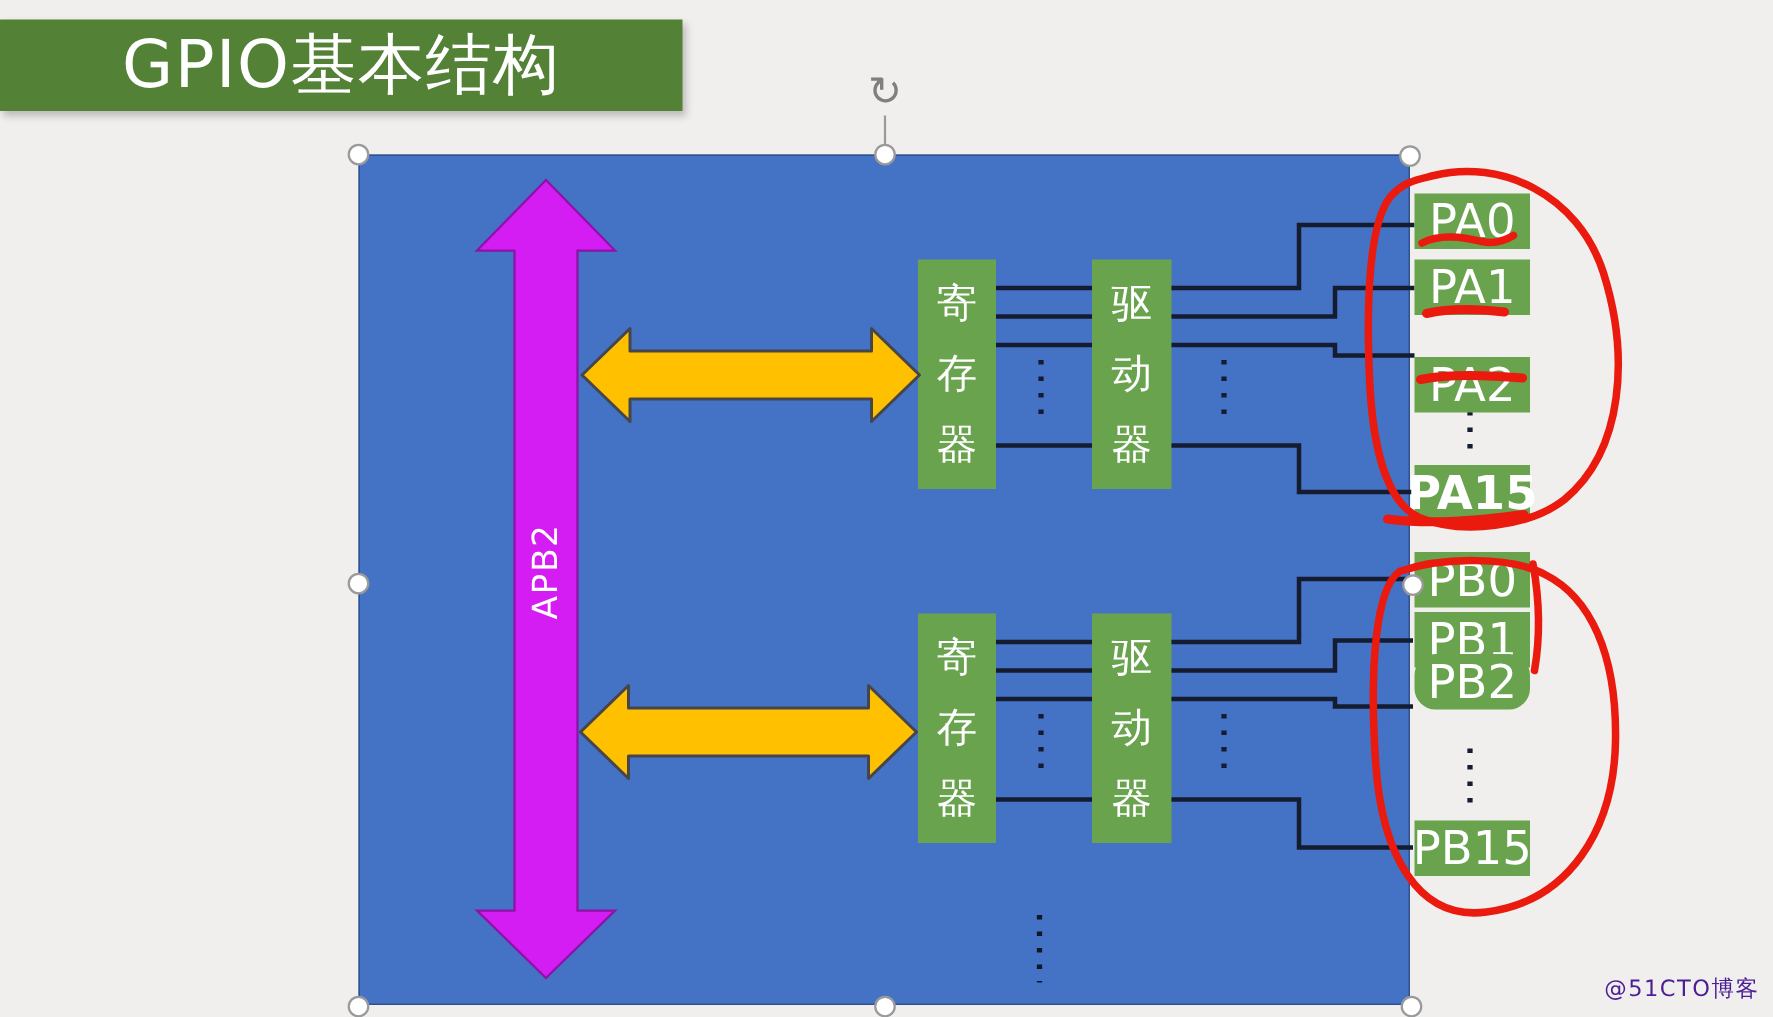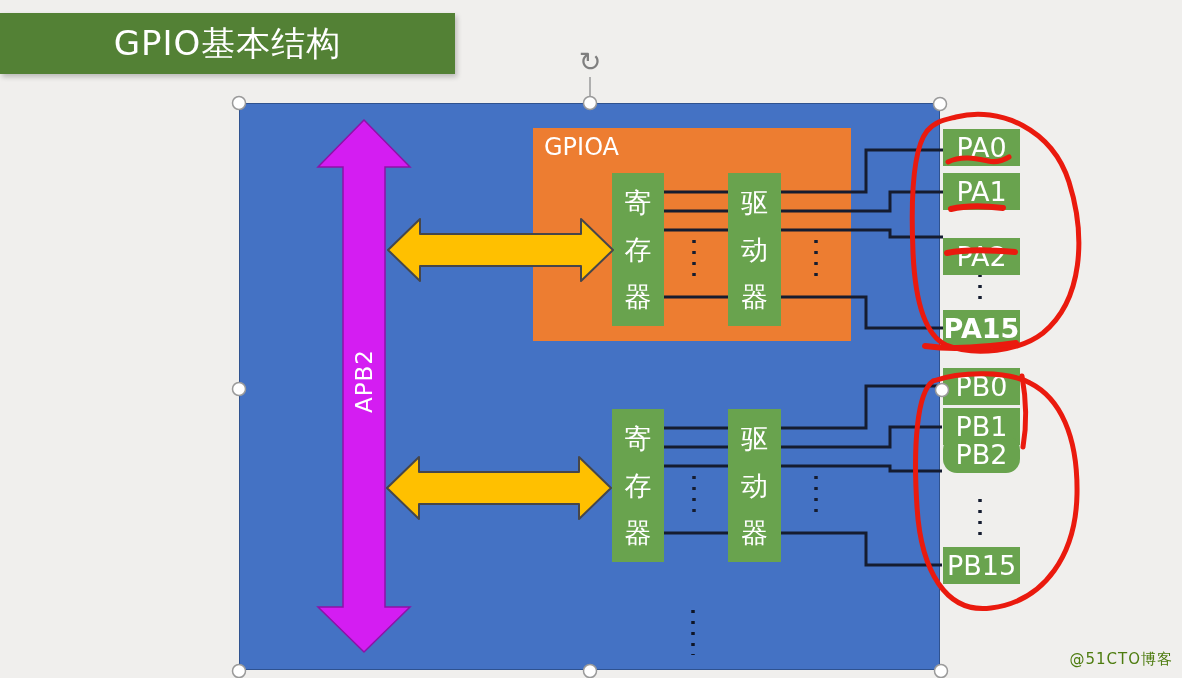--- a/index.html
+++ b/index.html
@@ -5,21 +5,21 @@
   html,body{margin:0;padding:0;}
   .stage{
     position:relative;width:1182px;height:678px;overflow:hidden;
     background:#f0efed;
     font-family:"DejaVu Sans","Liberation Sans",sans-serif;
   }
   .abs{position:absolute;}
   .title-banner{
     left:0;top:13px;width:455px;height:61px;background:#538135;color:#fff;
     display:flex;align-items:center;justify-content:center;
-    font-size:34px;letter-spacing:1px;z-index:8;
+    font-size:44px;letter-spacing:1px;z-index:8;
     box-shadow:2px 3px 5px rgba(0,0,0,.22);
   }
   .blue-rect{
     left:239px;top:103px;width:701px;height:567px;
     background:#4472c4;border:1px solid #2f528f;box-sizing:border-box;z-index:1;
   }
   .orange-box{background:#ed7d31;z-index:3;}
   .orange-box .blk-label{position:absolute;left:11px;top:5px;color:#fff;font-size:24px;}
   .box-a{left:533px;top:128px;width:318px;height:213px;}
   .box-b{left:533px;top:363px;width:318px;height:223px;}
@@ -29,44 +29,41 @@
     font-size:27px;line-height:47px;white-space:pre-line;
   }
   .svg-layer{left:0;top:0;z-index:5;}
   .svg-anno{left:0;top:0;z-index:7;}
   .apb2-label{
     left:314px;top:366px;width:100px;height:30px;line-height:30px;text-align:center;
     color:#fff;font-size:23px;transform:rotate(-90deg);z-index:6;letter-spacing:1px;
   }
   .pin{
     left:943px;width:77px;height:37px;background:#69a34e;color:#fff;z-index:6;
-    display:flex;align-items:center;justify-content:center;font-size:27px;
+    display:flex;align-items:center;justify-content:center;font-size:31px;
   }
   .rotate-icon{
     left:575px;top:47px;width:30px;height:30px;color:#7f7f7f;font-size:27px;
     text-align:center;line-height:30px;z-index:8;
   }
   .watermark{
-    right:9px;bottom:9px;color:#4d7c0f;font-size:15px;z-index:9;letter-spacing:1px;
+    right:9px;bottom:9px;color:#4c1d95;font-size:15px;z-index:9;letter-spacing:1px;
   }
 </style>
 </head>
 <body>
 
 <div class="stage">
 
   <div class="abs title-banner">
     <span>GPIO基本结构</span>
   </div>
 
   <div class="abs blue-rect"></div>
 
-  <div class="abs orange-box box-a">
-    <span class="blk-label">GPIOA</span>
-  </div>
 
   <div class="abs green-box" style="left:612px;top:173px;width:52px;height:153px;">寄
 存
 器</div>
   <div class="abs green-box" style="left:728px;top:173px;width:53px;height:153px;">驱
 动
 器</div>
   <div class="abs green-box" style="left:612px;top:409px;width:52px;height:153px;">寄
 存
 器</div>

